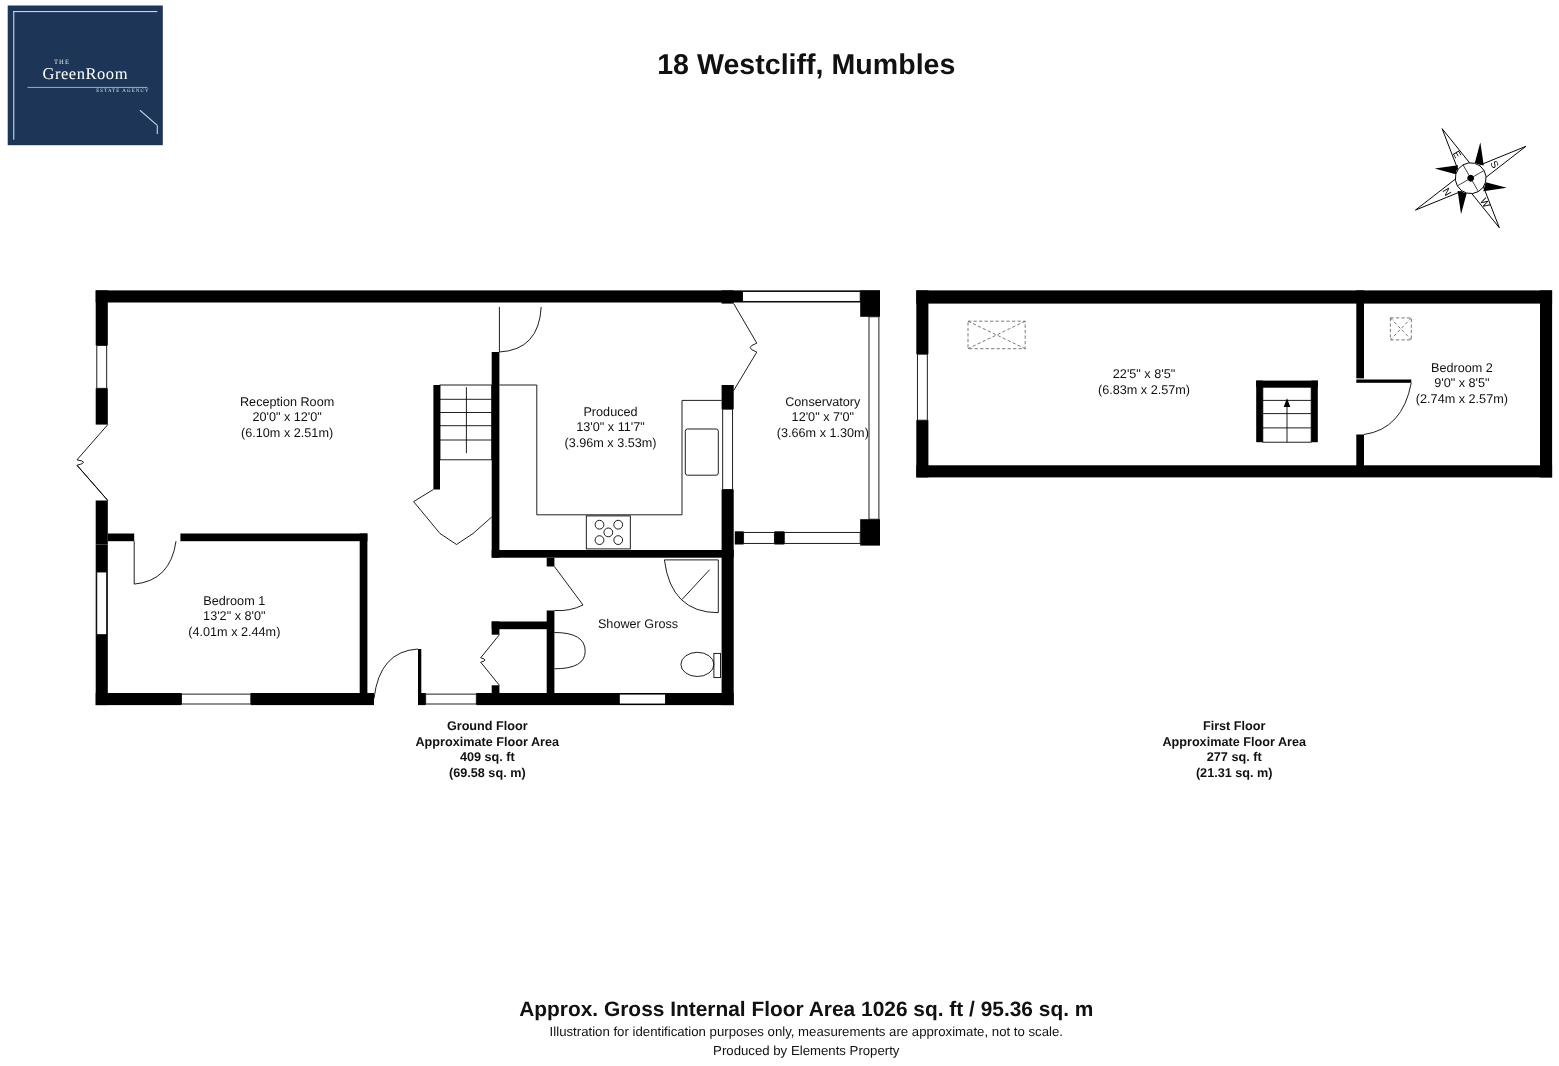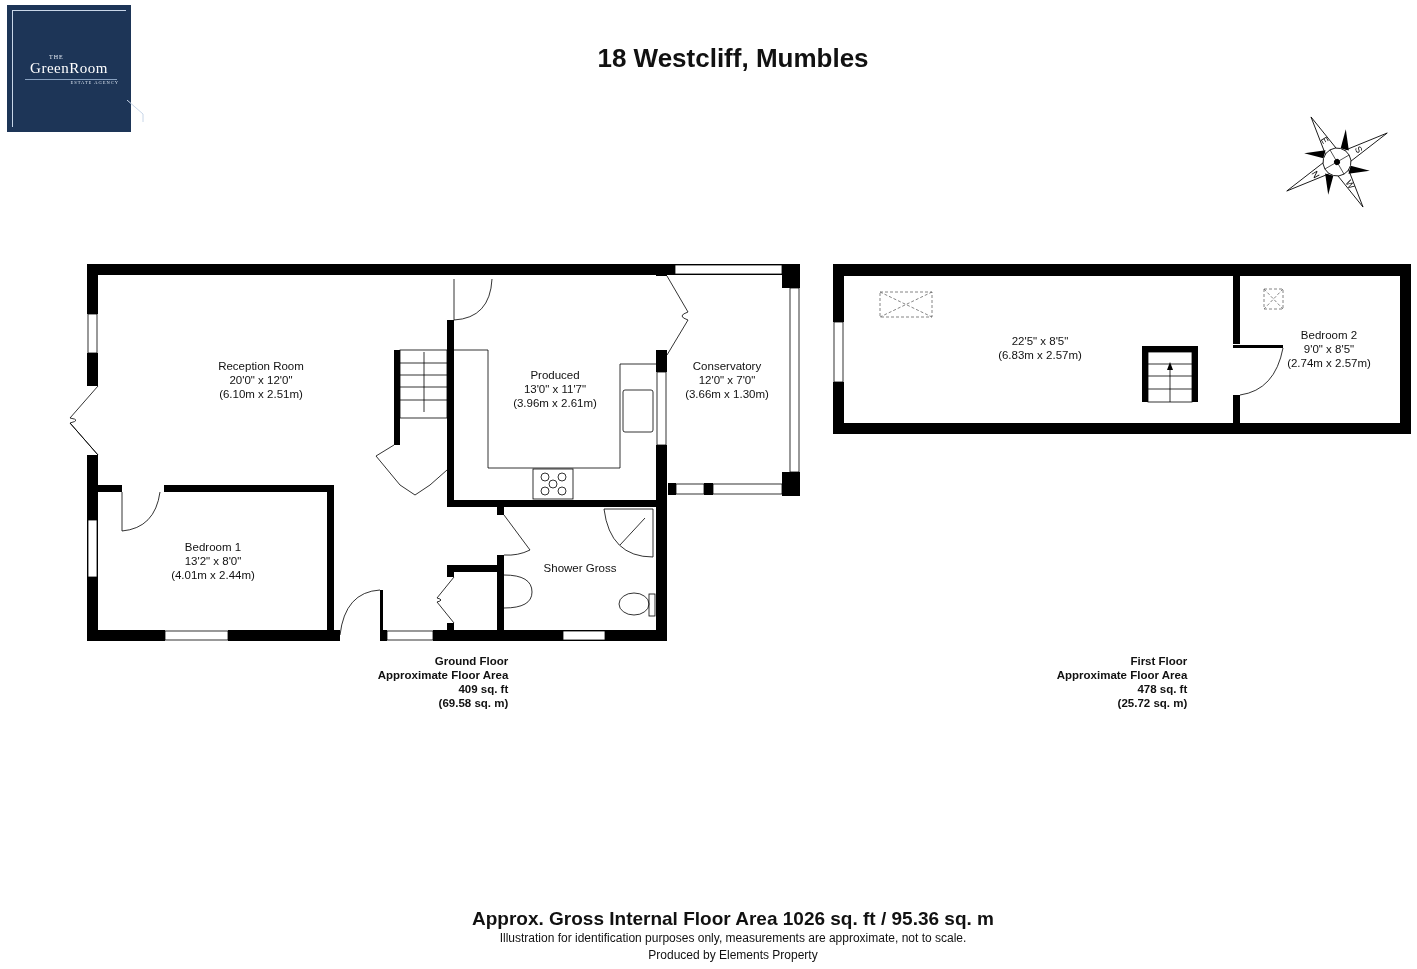--- a/index.html
+++ b/index.html
@@ -1,27 +1,27 @@
 <!DOCTYPE html>
 <html><head>
 <meta charset="utf-8">
 <style>
   html, body { margin:0; padding:0; background:#ffffff; }
   body { width:1417px; height:969px; position:relative; overflow:hidden; font-family:"Liberation Sans", sans-serif; color:#111; }
-  .logo { position:absolute; left:7px; top:5px; width:124px; height:127px; background:#1d3557; }
+  .logo { position:absolute; left:7px; top:5px; width:141px; height:127px; background:#1d3557; }
   .logo-frame { position:absolute; left:5px; top:5px; right:5px; bottom:5px; border:1px solid #c8d6e8; border-right:none; border-bottom:none; }
   .logo-the { position:absolute; left:0; right:0; top:49px; text-align:left; padding-left:42px; color:#e8eef6; font-family:"Liberation Serif", serif; font-size:6px; letter-spacing:1px; }
   .logo-name { position:absolute; left:0; right:0; top:55px; text-align:center; color:#ffffff; font-family:"Liberation Serif", serif; font-size:15px; letter-spacing:0.5px; }
   .logo-sub { position:absolute; right:12px; top:75px; color:#dbe4ef; font-family:"Liberation Serif", serif; font-size:4.5px; letter-spacing:1px; }
   .logo-rule { position:absolute; left:18px; right:14px; top:74px; height:1px; background:#8aa3c2; }
   .title { position:absolute; left:0; width:1466px; top:43px; text-align:center; font-weight:bold; font-size:26px; }
   .plan { position:absolute; left:0; top:0; }
   .lbl { position:absolute; text-align:center; font-size:11.5px; line-height:14px; white-space:nowrap; transform:translateX(-50%); }
   .lbl b { font-weight:normal; display:block; }
-  .area { position:absolute; text-align:right; font-size:11.5px; font-weight:bold; line-height:14px; transform:translateX(-50%); white-space:nowrap; }
+  .area { position:absolute; text-align:center; font-size:11.5px; font-weight:bold; line-height:14px; transform:translateX(-50%); white-space:nowrap; }
   .foot { position:absolute; left:0; width:1466px; text-align:center; }
   .foot1 { top:908px; font-size:19px; font-weight:bold; }
   .foot2 { top:931px; font-size:12px; }
   .foot3 { top:948px; font-size:12px; }
 </style>
 </head>
 <body>
 
 <div class="logo">
   <div class="logo-frame"></div>
@@ -183,23 +183,23 @@
     <rect x="1264" y="289" width="19" height="20"></rect>
     <line x1="1264" y1="289" x2="1283" y2="309"></line>
       <line x1="1283" y1="289" x2="1264" y2="309"></line>
   </g>
 </svg>
 
 <div class="lbl" style="left:261px;top:359px">
   <b>Reception Room</b><span>20'0" x 12'0"</span><br><span>(6.10m x 2.51m)</span>
 </div>
 <div class="lbl" style="left:555px;top:368px">
-  <b>Produced</b><span>13'0" x 11'7"</span><br><span>(3.96m x 2.61m)</span>
-</div>
-<div class="lbl" style="left:727px;top:359px">
+  <b>Produced</b><span>13'0" x 11'7"</span><br><span>(3.96m x 3.53m)</span>
+</div>
+<div class="lbl" style="left:748px;top:359px">
   <b>Conservatory</b><span>12'0" x 7'0"</span><br><span>(3.66m x 1.30m)</span>
 </div>
 <div class="lbl" style="left:213px;top:540px">
   <b>Bedroom 1</b><span>13'2" x 8'0"</span><br><span>(4.01m x 2.44m)</span>
 </div>
 <div class="lbl" style="left:580px;top:561px">
   <b>Shower Gross</b>
 </div>
 <div class="lbl" style="left:1040px;top:334px">
   <span>22'5" x 8'5"</span><br><span>(6.83m x 2.57m)</span>
@@ -210,19 +210,19 @@
 
 <div class="area" style="left:443px;top:654px">
   <div>Ground Floor</div>
   <div>Approximate Floor Area</div>
   <div>409 sq. ft</div>
   <div>(69.58 sq. m)</div>
 </div>
 <div class="area" style="left:1122px;top:654px">
   <div>First Floor</div>
   <div>Approximate Floor Area</div>
-  <div>478 sq. ft</div>
-  <div>(25.72 sq. m)</div>
+  <div>277 sq. ft</div>
+  <div>(21.31 sq. m)</div>
 </div>
 
 <div class="foot foot1">Approx. Gross Internal Floor Area 1026 sq. ft / 95.36 sq. m</div>
 <div class="foot foot2">Illustration for identification purposes only, measurements are approximate, not to scale.</div>
 <div class="foot foot3">Produced by Elements Property</div>
 
 </body></html>

